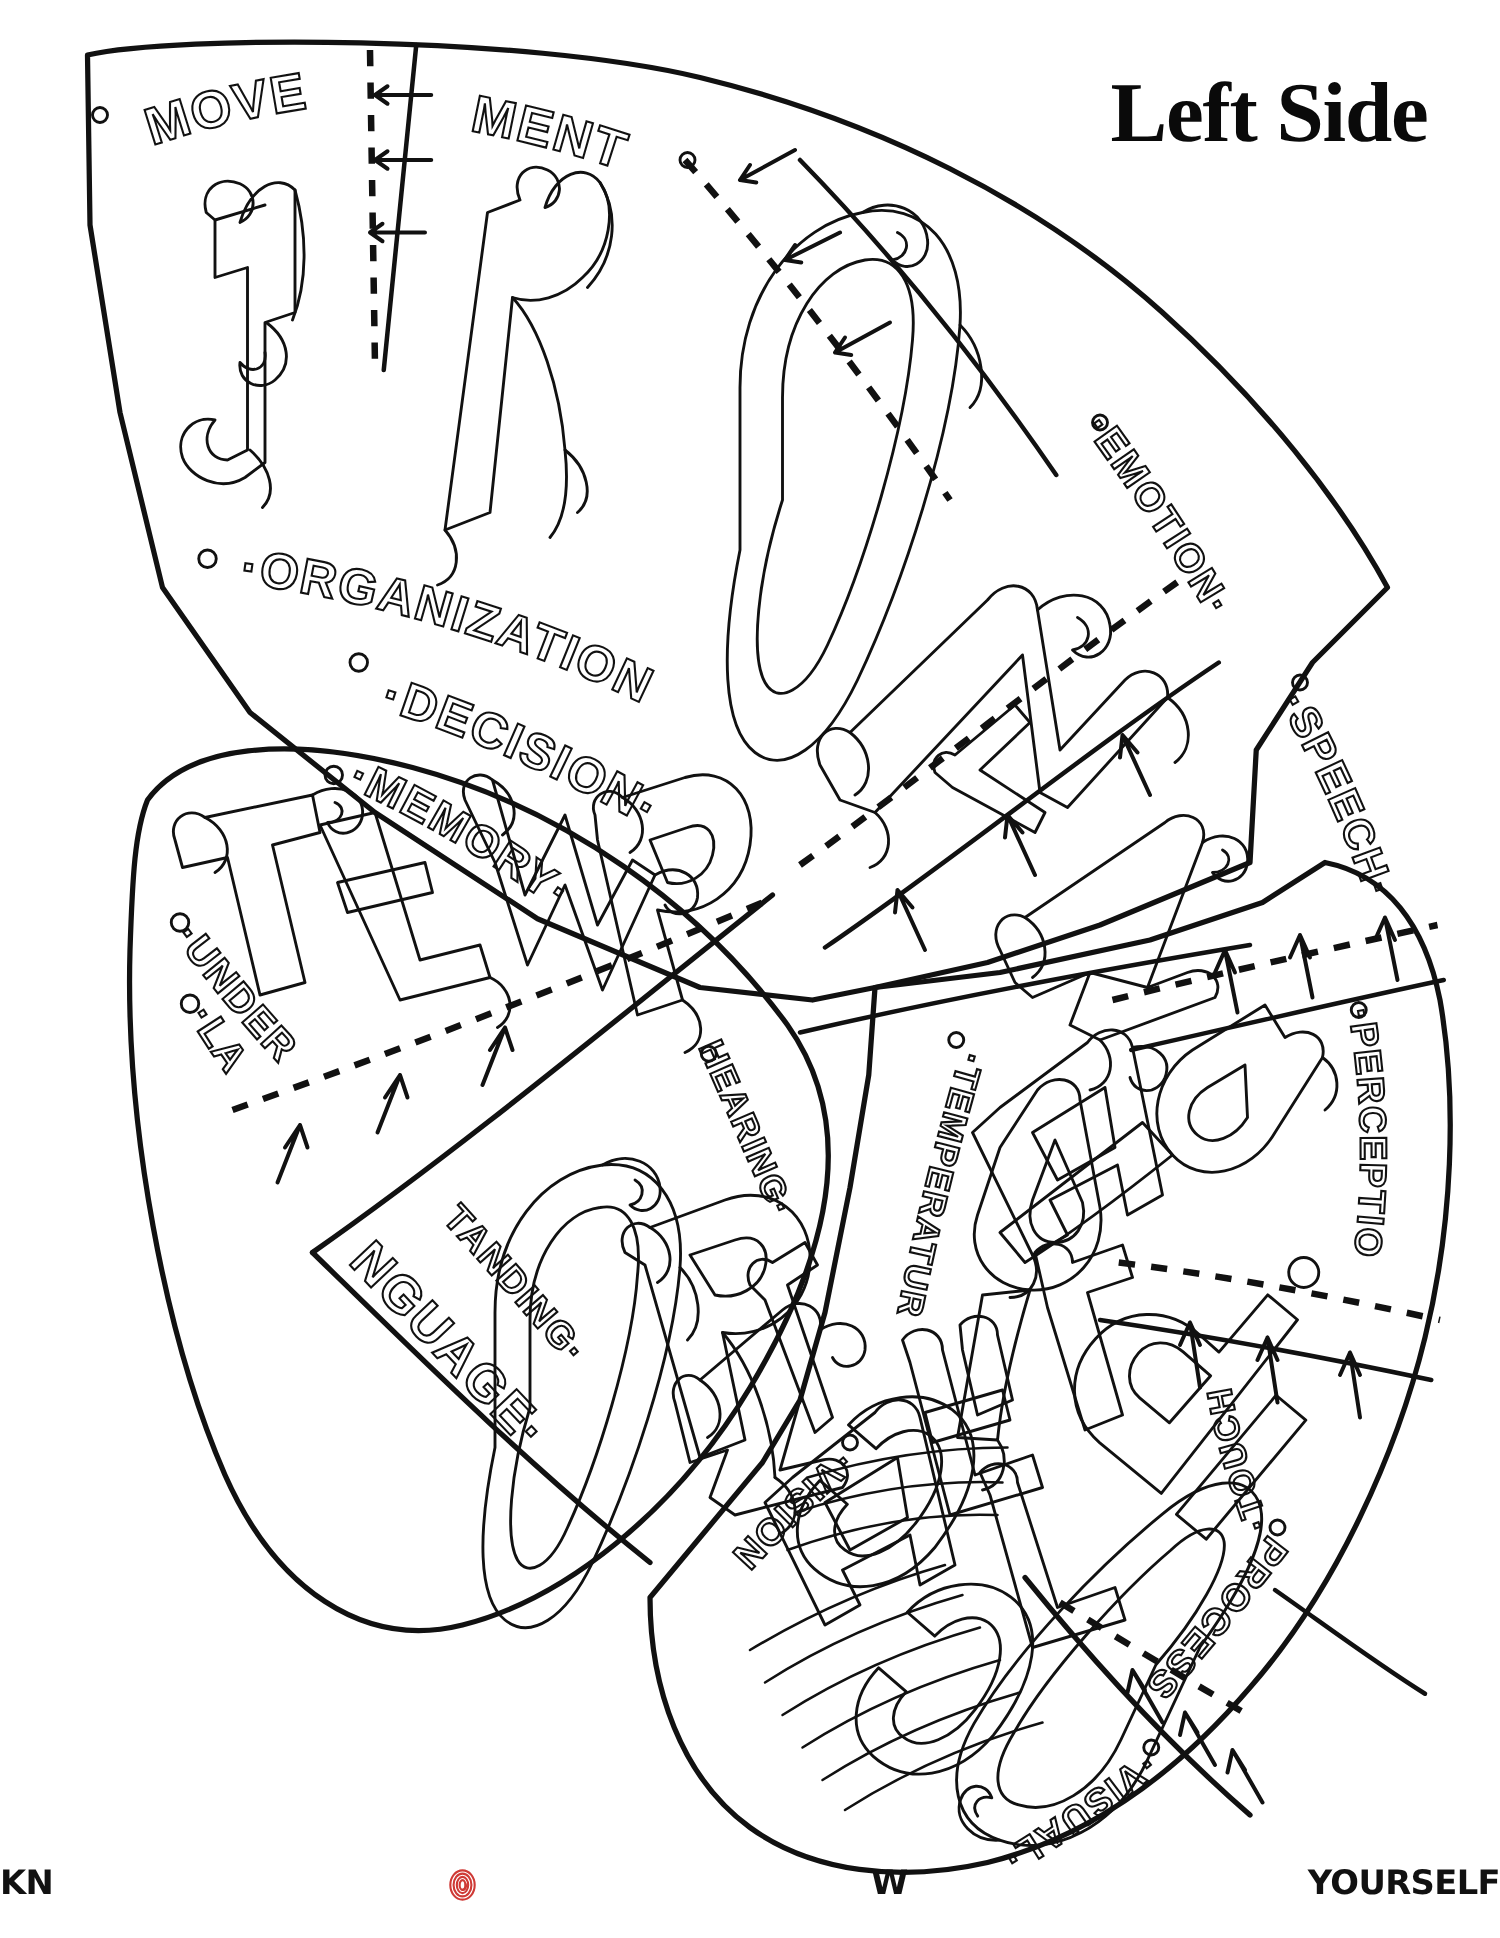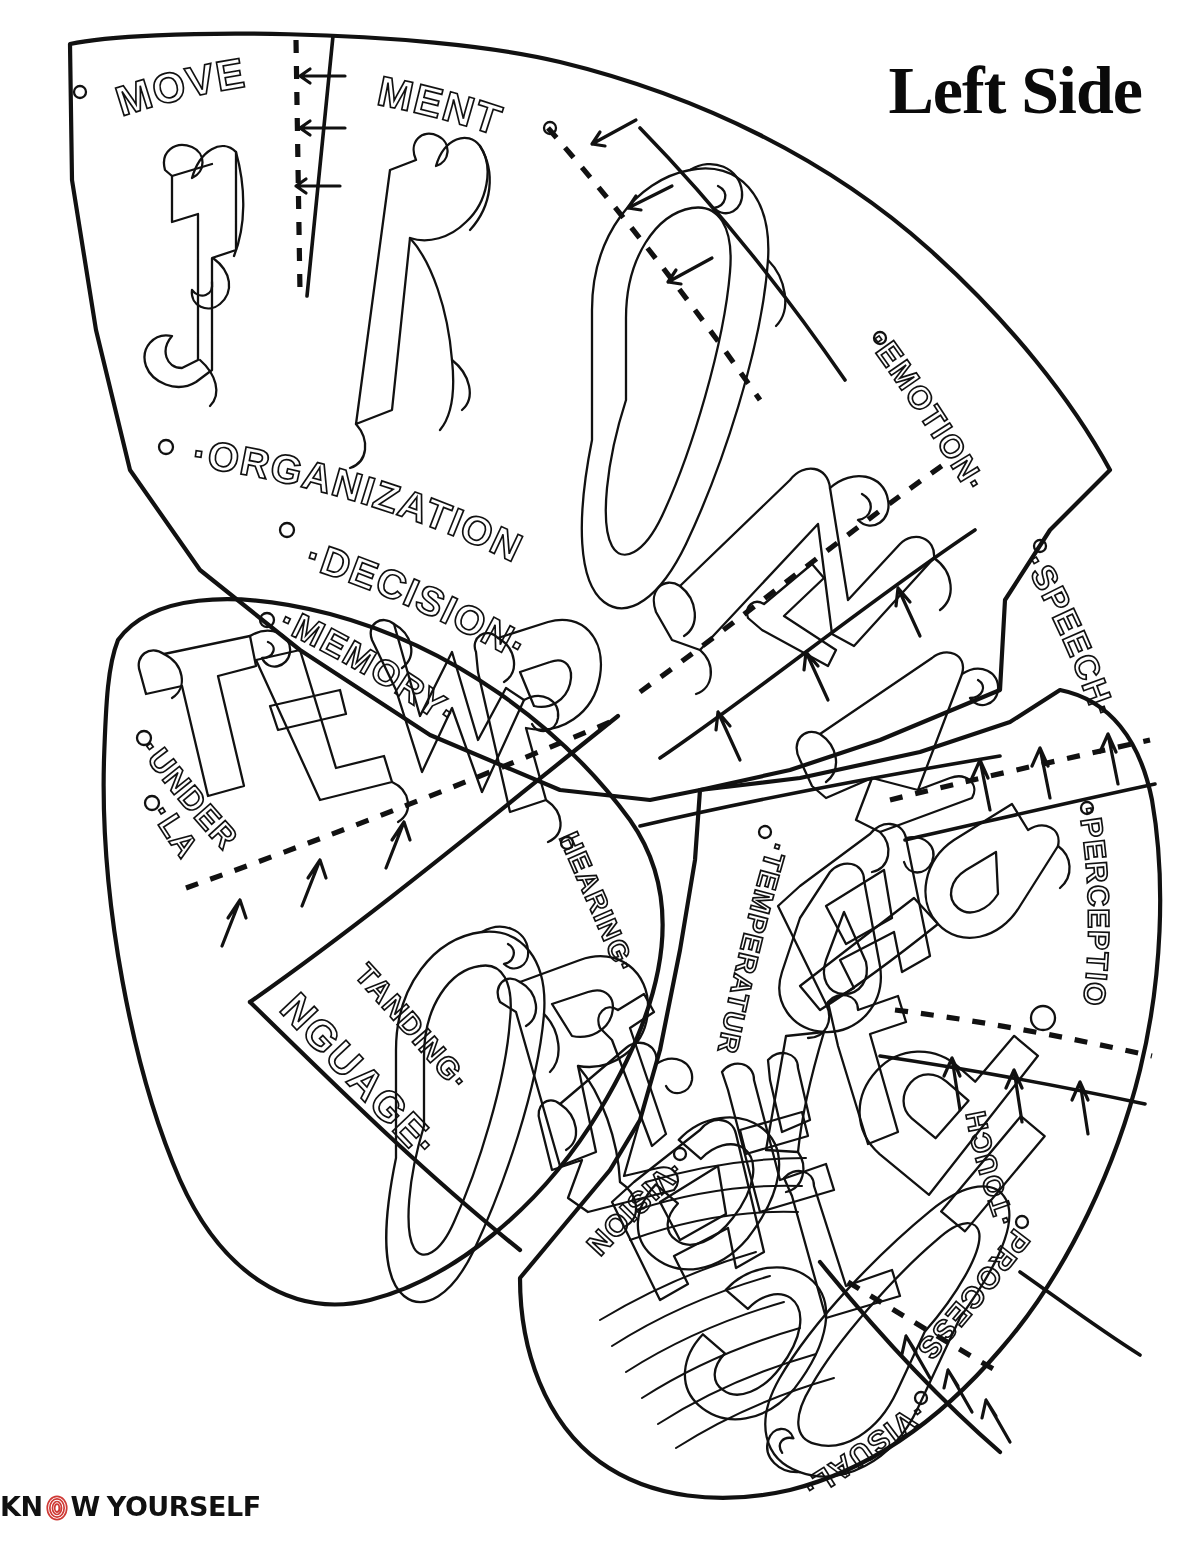--- a/index.html
+++ b/index.html
@@ -22,21 +22,21 @@
     color:#0a0a0a;
     line-height:1;
     white-space:nowrap;
     margin-top:10px;
   }
 
   
   .logo{
     position:absolute;
     left:0;right:0;bottom:30px;
-    display:flex;align-items:center;justify-content:flex-start;
+    display:flex;align-items:center;justify-content:space-between;
     gap:0px;
   }
   .logo-know,.logo-your{
     font-family:"DejaVu Sans",sans-serif;
     font-weight:bold;
     font-size:27px;
     letter-spacing:-0.5px;
     color:#111;
     line-height:1;
   }

